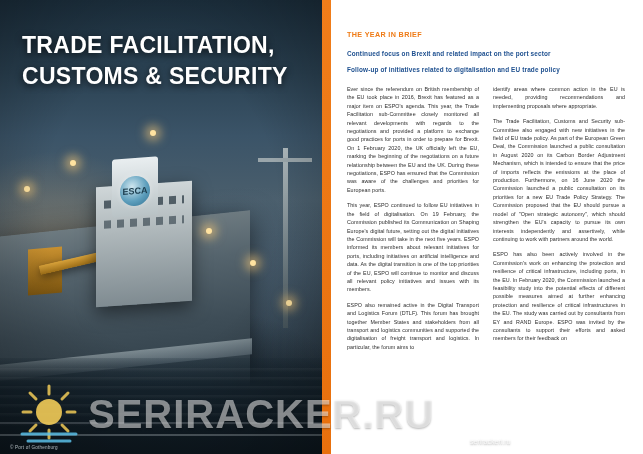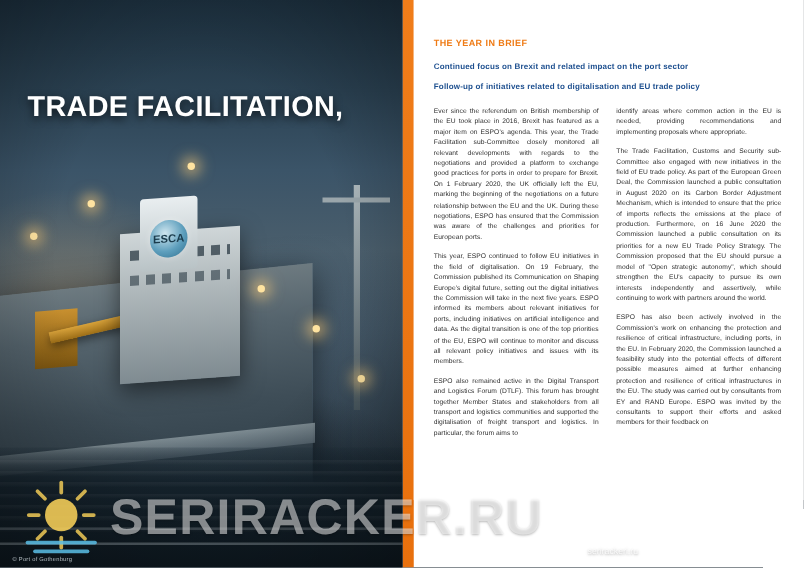--- a/index.html
+++ b/index.html
@@ -116,21 +116,20 @@
     position:absolute;left:0;right:0;bottom:30px;height:2px;background:rgba(210,220,226,.22);
   }
   .vignette{
     position:absolute;inset:0;
     background:radial-gradient(ellipse 90% 80% at 50% 45%, rgba(0,0,0,0) 40%, rgba(0,0,0,.45) 100%);
     pointer-events:none;
   }
   .title-wrap{
     position:absolute;left:22px;top:30px;right:24px;
     z-index:5;
-    margin-top:40px;
   }
   .big-title{
     color:#ffffff;
     font-size:23px;
     line-height:31px;
     font-weight:bold;
     letter-spacing:.3px;
     text-shadow:0 2px 7px rgba(0,0,0,.75);
     margin:0;
   }
@@ -236,20 +235,21 @@
     <span class="lamp l1"></span>
     <span class="lamp l2"></span>
     <span class="lamp l3"></span>
     <span class="lamp l4"></span>
     <span class="lamp l5"></span>
     <span class="lamp l6"></span>
     <div class="vignette"></div>
 
     <div class="title-wrap">
       <div class="big-title">TRADE FACILITATION,</div>
+      <div class="big-title">CUSTOMS &amp; SECURITY</div>
     </div>
 
     <div class="photo-credit">© Port of Gothenburg</div>
   </div>
 
   <div class="gutter"></div>
 
   <div class="right-page">
     <div class="kicker">THE YEAR IN BRIEF</div>
     <div class="subhead">Continued focus on Brexit and related impact on the port sector</div>

